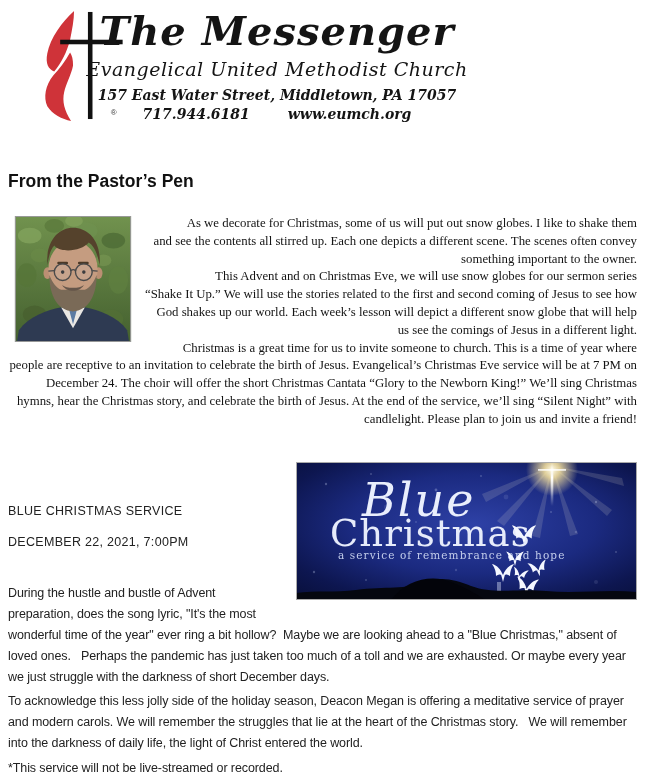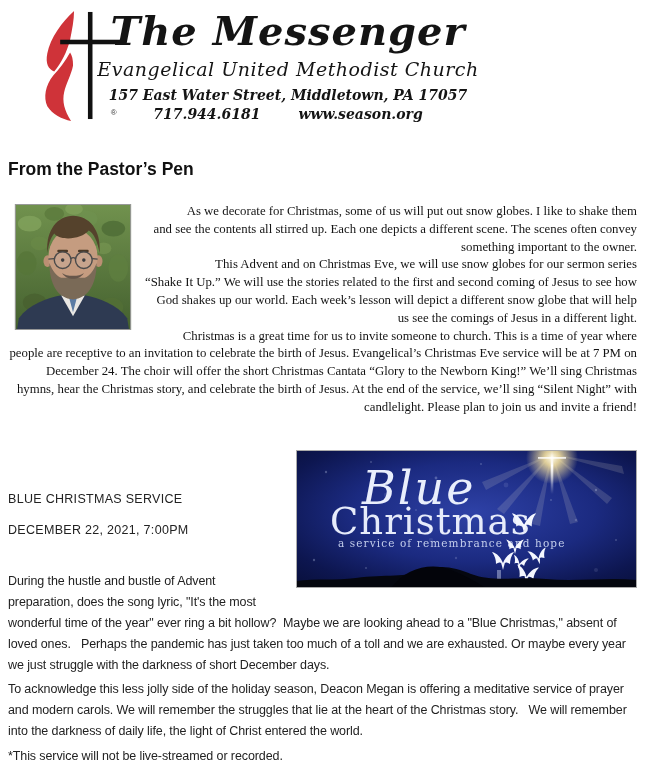--- a/index.html
+++ b/index.html
@@ -6,32 +6,32 @@
   .page {
     position:relative; width:645px; height:784px; overflow:hidden;
     background:#ffffff; color:#1a1a1a;
     font-family:"Liberation Sans", sans-serif;
   }
 
   
   .masthead { position:relative; height:150px; }
   .logo-svg { position:absolute; left:35px; top:8px; width:90px; height:114px; }
   .masthead-text {
-    position:absolute; left:83px; top:8px; width:410px; text-align:center;
+    position:absolute; left:72px; top:8px; width:410px; text-align:center;
     font-family:"DejaVu Serif", serif; font-style:italic; color:#141414;
   }
   .m-title   { font-size:40px; font-weight:bold; line-height:46px; letter-spacing:1px; }
   .m-sub     { font-size:19px; font-weight:normal; margin-top:4px; letter-spacing:0.5px; }
   .m-addr    { font-size:14px; font-weight:bold; margin-top:7px; }
   .m-contact { font-size:14px; font-weight:bold; margin-top:3px; }
   .m-phone   { margin-right:38px; }
 
   
   .pen-heading {
-    margin:8px 0 0 8px; font-size:17.5px; font-weight:bold; line-height:22px;
+    margin:20px 0 0 8px; font-size:17.5px; font-weight:bold; line-height:22px;
     color:#111; letter-spacing:0px;
   }
   .pastor-section {
     margin:17px 8px 0 8px; padding-top:6px; height:247px;
     font-family:"Liberation Serif", serif; font-size:12.8px; line-height:17.8px;
     color:#141414;
   }
   .pastor-photo { float:left; width:118px; height:126px; margin:1px 12px 14px 6px; }
   .pastor-section p { margin:0; text-indent:32px;text-align:right; }
 
@@ -69,21 +69,21 @@
         <rect x="25" y="32" width="63" height="4.6" fill="#111111"></rect>
       </g>
       <text x="76" y="108" font-size="8" fill="#333">®</text>
     </svg>
 
     <div class="masthead-text">
       <div class="m-title">The Messenger</div>
       <div class="m-sub">Evangelical United Methodist Church</div>
       <div class="m-addr">157 East Water Street, Middletown, PA 17057</div>
       <div class="m-contact">
-        <span class="m-phone">717.944.6181</span><span>www.season.org</span>
+        <span class="m-phone">717.944.6181</span><span>www.eumch.org</span>
       </div>
     </div>
   </header>
 
   <h1 class="pen-heading">From the Pastor’s Pen</h1>
 
   <section class="pastor-section">
 
     <svg class="pastor-photo" viewBox="0 0 118 128" aria-hidden="true">
       <defs>

